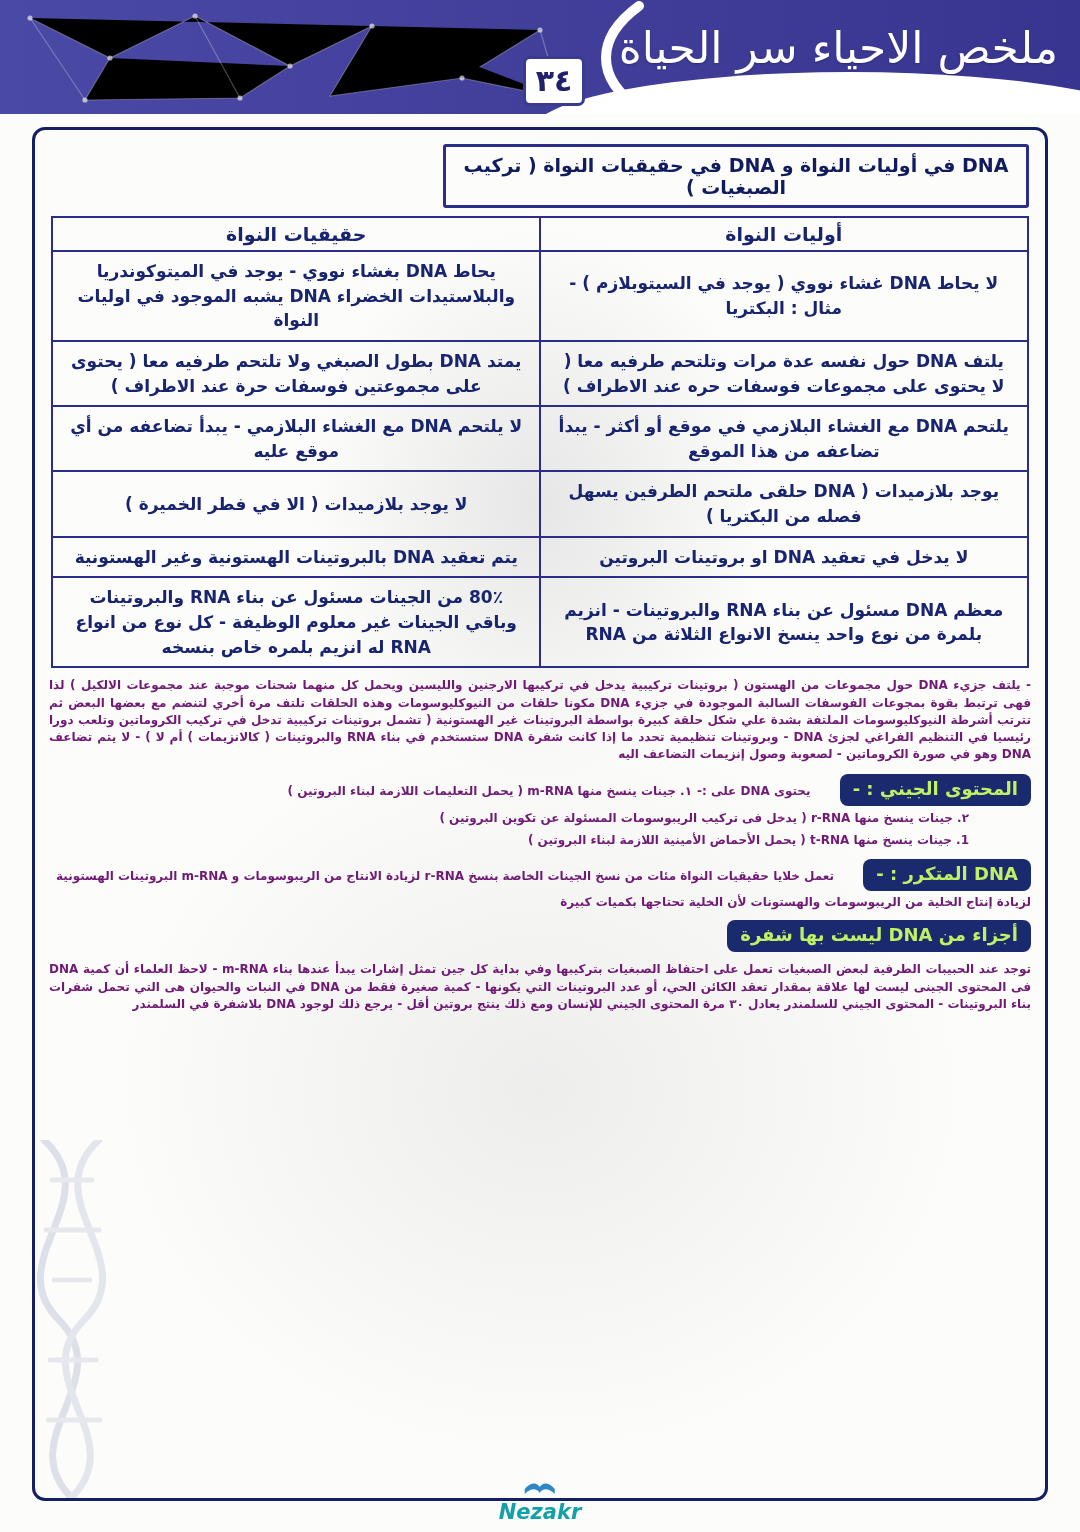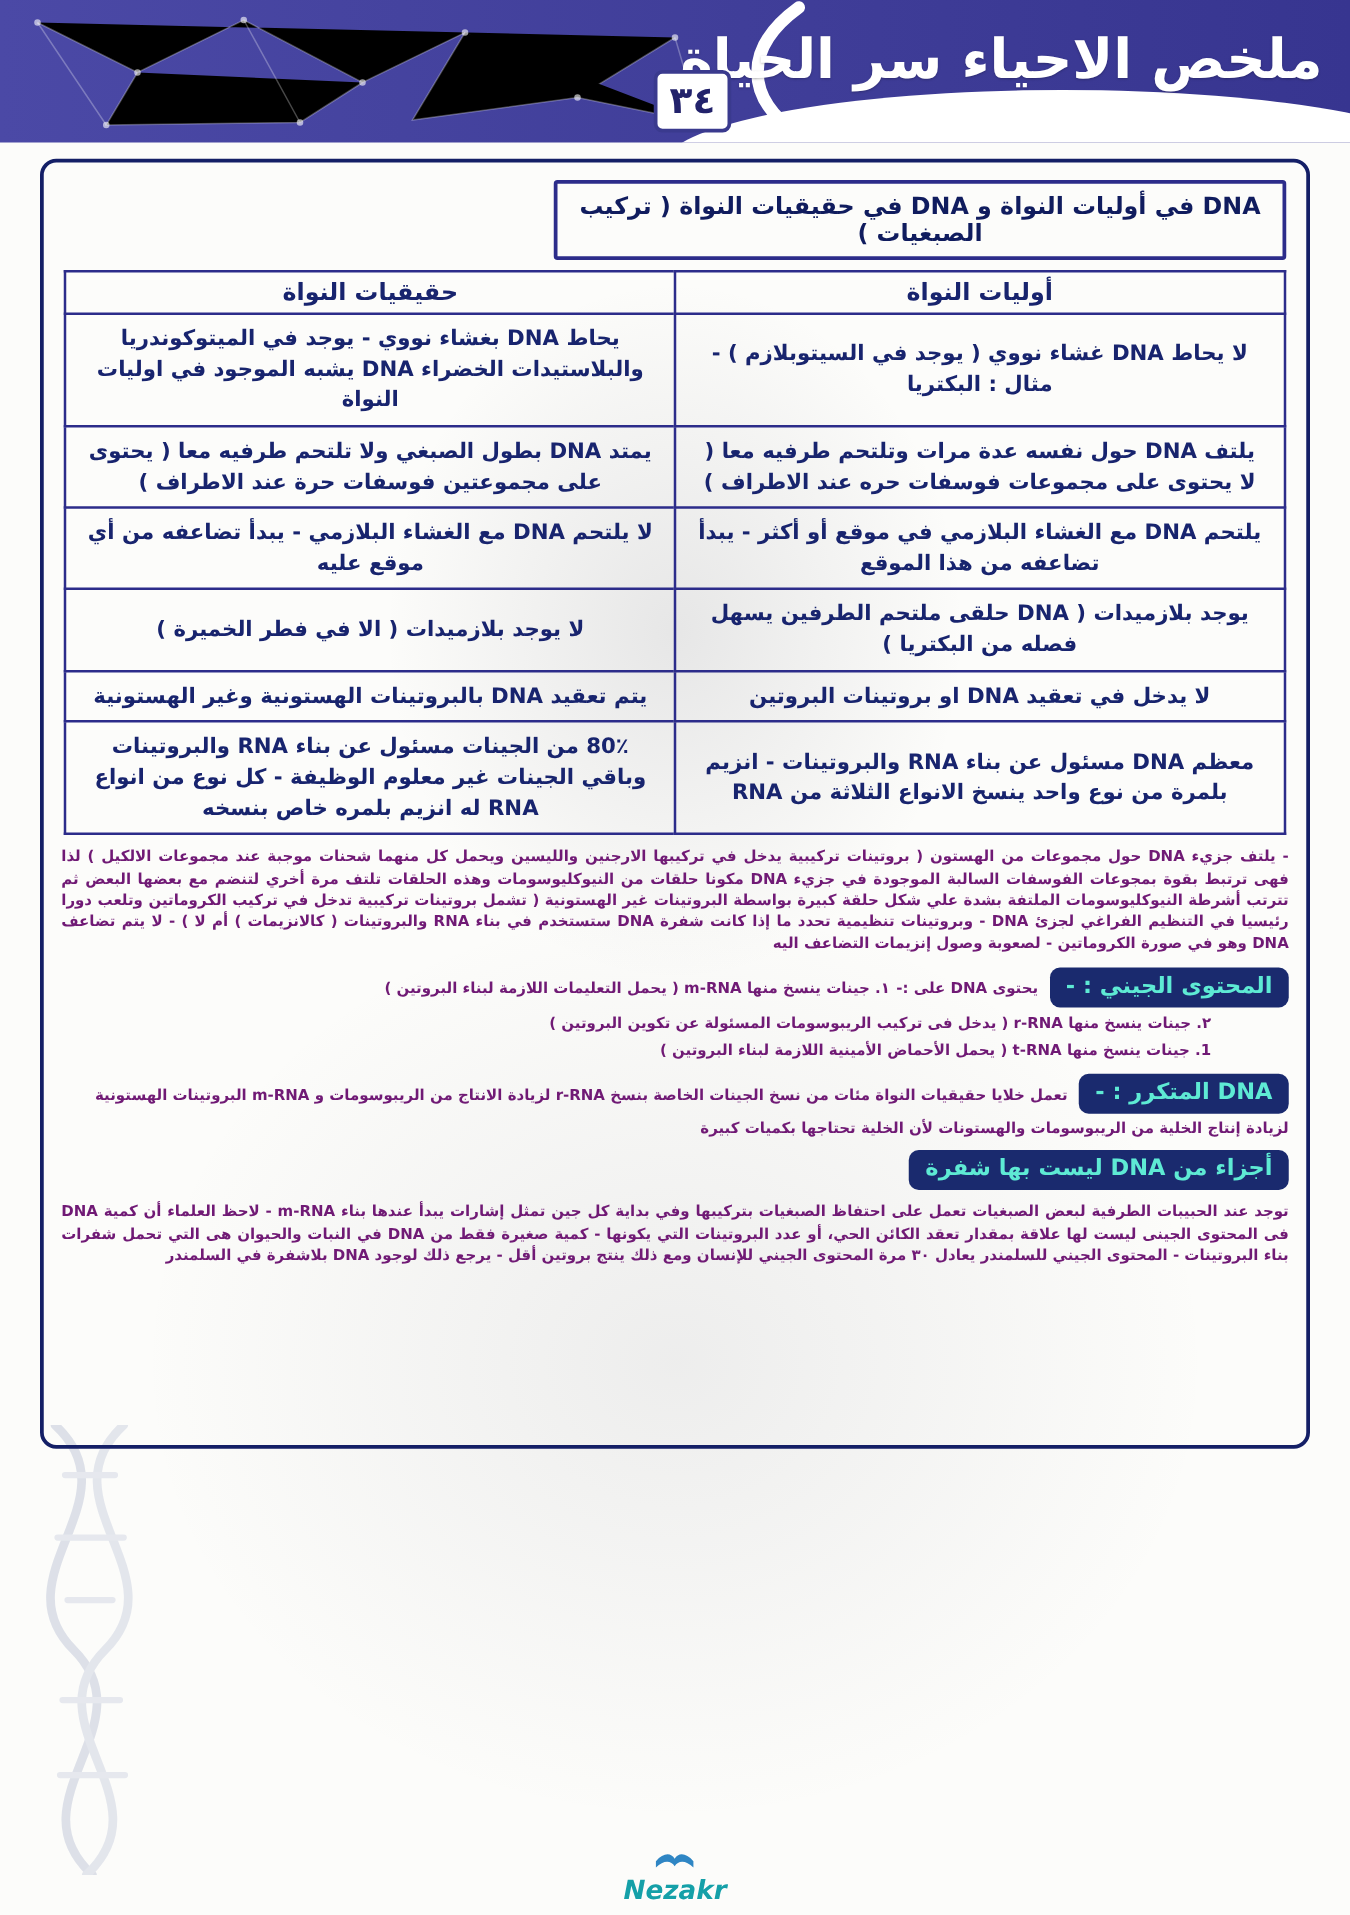--- a/index.html
+++ b/index.html
@@ -18,21 +18,21 @@
     overflow:hidden; z-index:2;
   }
   .banner-curve {
     position:absolute; right:-90px; bottom:-80px; width:640px; height:122px;
     background:#fff; border-radius:50%;
   }
   .constellation { position:absolute; top:0; left:0; width:640px; height:114px; }
   .swoosh { position:absolute; left:575px; top:0; width:90px; height:114px; }
   .banner-title {
     position:absolute; top:22px; right:22px;
-    color:#ffffff; font-size:44px; font-weight:bold; white-space:nowrap;
+    color:#ffffff; font-size:44px; font-weight:normal; white-space:nowrap;
     text-shadow:0 1px 2px rgba(0,0,0,.25);
   }
   .page-number {
     position:absolute; left:523px; top:56px; width:62px; height:50px; z-index:4;
     background:#fff; border:3px solid #3a3a8e; border-radius:7px;
     color:#22226b; font-size:30px; font-weight:bold;
     text-align:center; line-height:44px;
   }
 
   
@@ -41,21 +41,21 @@
     background:radial-gradient(ellipse at center, rgba(108,108,120,.15), rgba(108,108,120,0) 68%);
   }
   .figure-body {
     position:absolute; top:720px; left:110px; width:860px; height:740px; z-index:0;
     background:radial-gradient(ellipse at center, rgba(108,108,120,.10), rgba(108,108,120,0) 70%);
   }
   .dna-doodle { position:absolute; left:4px; top:1140px; width:140px; height:360px; z-index:0; opacity:.45; }
 
   
   .frame {
-    position:absolute; top:127px; left:32px; width:1016px; height:1032px; z-index:1;
+    position:absolute; top:127px; left:32px; width:1016px; height:1374px; z-index:1;
     border:3px solid #141f66; border-radius:13px;
     padding:12px 14px 10px;
   }
 
   .tbl-title {
     width:586px; margin:2px 2px 8px auto;
     border:3px solid #2c2c8a; border-radius:3px;
     padding:7px 6px; text-align:center;
     color:#101c5e; font-weight:bold; font-size:19px;
   }
@@ -65,23 +65,23 @@
     border:2.5px solid #2c2c8a; width:50%;
     color:#18246e; font-weight:bold; text-align:center; vertical-align:middle;
   }
   table.cmp th { font-size:19px; padding:5px 6px; }
   table.cmp td { font-size:17px; padding:7px 14px; line-height:1.45; }
 
   .red { color:#701a75; font-weight:bold; font-size:12px; line-height:1.44; }
   p.note { margin-top:9px; text-align:justify; }
 
   .badge {
-    display:inline-block; background:#1a2a6e; color:#5eead4;
+    display:inline-block; background:#1a2a6e; color:#bef264;
     font-weight:bold; font-size:18px; line-height:1.2;
-    padding:4px 13px 7px; border-radius:8px; margin-left:4px;
+    padding:4px 13px 7px; border-radius:8px; margin-left:24px;
     vertical-align:middle;
   }
   .section-line { margin-top:10px; }
   .indent { padding-right:62px; margin-top:4px; }
   .block-badge { margin-top:8px; }
 
   
   .watermark {
     position:absolute; left:50%; bottom:8px; transform:translateX(-50%);
     z-index:3; text-align:center;

